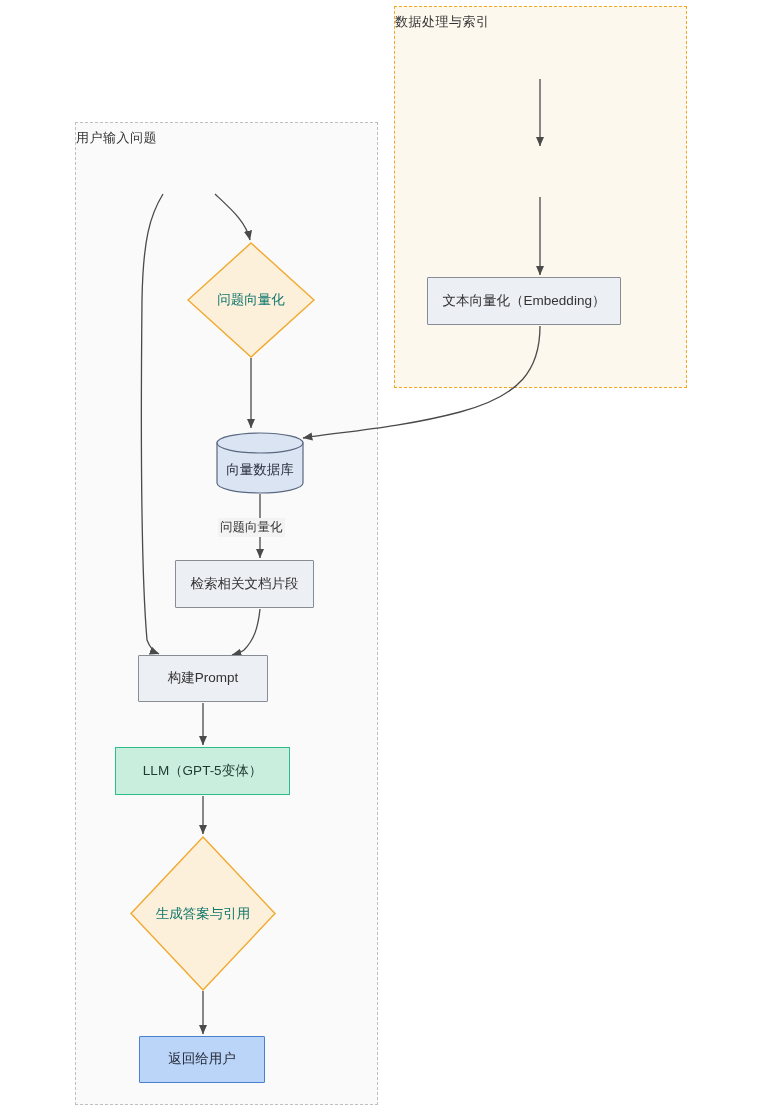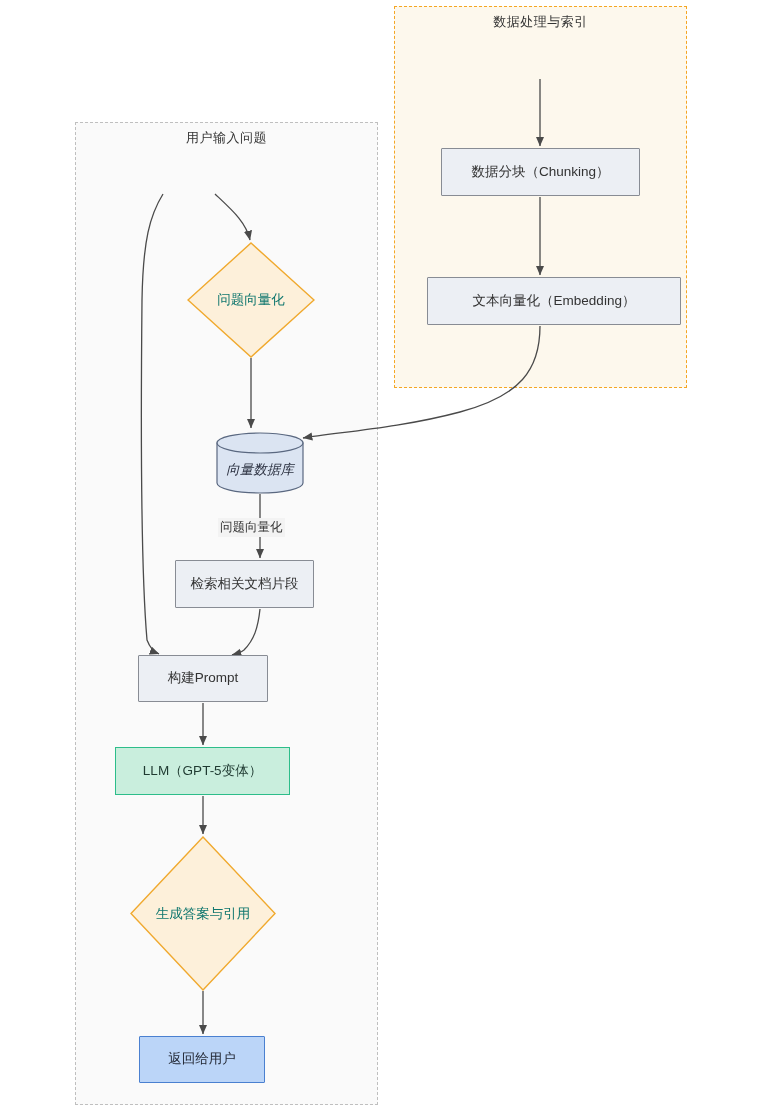--- a/index.html
+++ b/index.html
@@ -43,21 +43,20 @@
     width: 293px;
     height: 382px;
     border: 1px dashed #f5a623;
     background: #fdf8ed;
   }
   .sg-title {
     position: absolute;
     top: 6px;
     left: 0;
     width: 100%;
-    text-align: center;
     font-size: 13px;
     color: #333333;
     letter-spacing: 0.5px;
   }
   .node {
     position: absolute;
     box-sizing: border-box;
     display: flex;
     align-items: center;
     justify-content: center;
@@ -172,37 +171,34 @@
 
       <path d="M203,703 L203,745"></path>
 
       <path d="M203,796 L203,834"></path>
 
       <path d="M203,991 L203,1034"></path>
     </g>
   </svg>
 
 
-  <div class="node rect" style="left:441px; top:148px; width:199px; height:48px;">
-    <span>数据分块（Chunking）</span>
-  </div>
-
-  <div class="node rect" style="left:427px; top:277px; width:254px; height:48px;">
+
+  <div class="node rect" style="left:427px; top:277px; width:194px; height:48px;">
     <span>文本向量化（Embedding）</span>
   </div>
 
 
   <div class="diamond-wrap" style="left:187px; top:242px; width:128px; height:116px;">
     <svg width="128" height="116" viewBox="0 0 128 116">
       <polygon points="64,1 127,58 64,115 1,58" fill="#fdf0da" stroke="#f0a92e" stroke-width="1.4"></polygon>
     </svg>
     <div class="diamond-label">问题向量化</div>
   </div>
 
-  <div class="cyl-wrap" style="left:216px; top:432px; width:88px; height:62px;font-style:italic;">
+  <div class="cyl-wrap" style="left:216px; top:432px; width:88px; height:62px;">
     <svg width="88" height="62" viewBox="0 0 88 62">
       <path d="M1,11 L1,51 A43,10 0 0 0 87,51 L87,11 Z" fill="#dbe4f2" stroke="#5a6880" stroke-width="1.2"></path>
       <ellipse cx="44" cy="11" rx="43" ry="10" fill="#dbe4f2" stroke="#5a6880" stroke-width="1.2"></ellipse>
     </svg>
     <div class="cyl-label">向量数据库</div>
   </div>
 
   <div class="edge-label" style="left:218px; top:518px;">问题向量化</div>
 
   <div class="node rect" style="left:175px; top:560px; width:139px; height:48px;">

